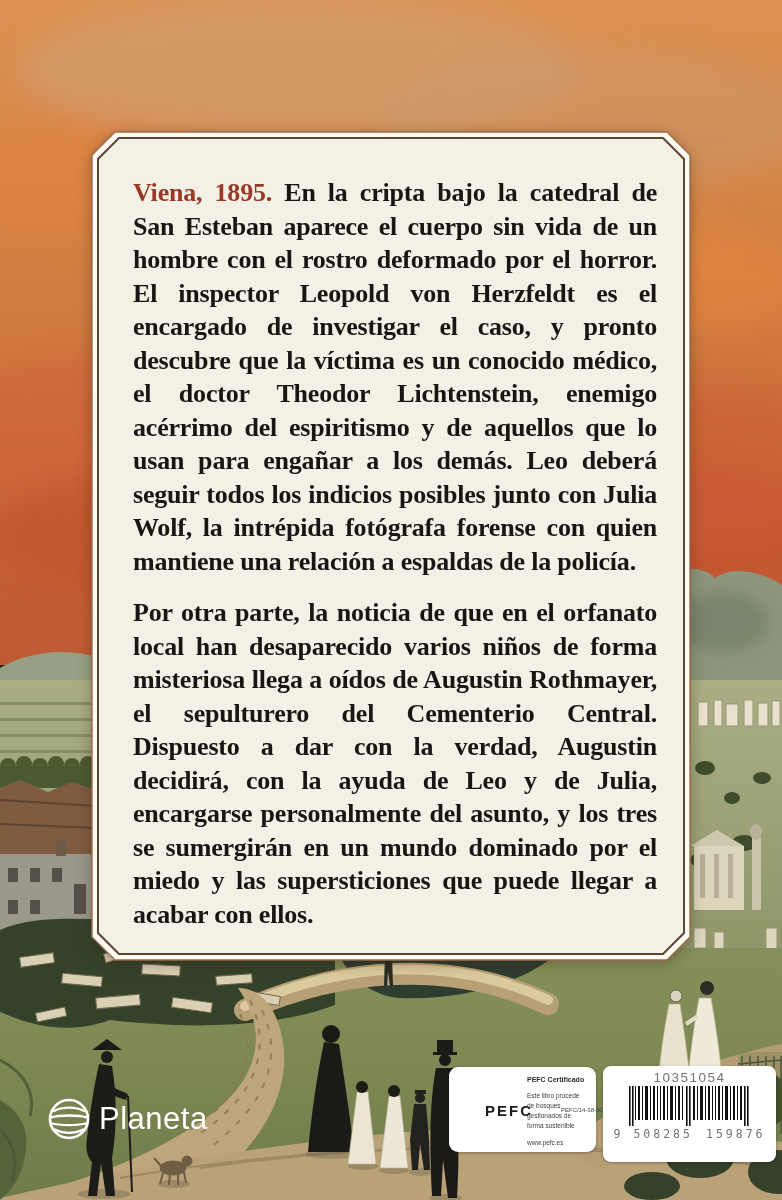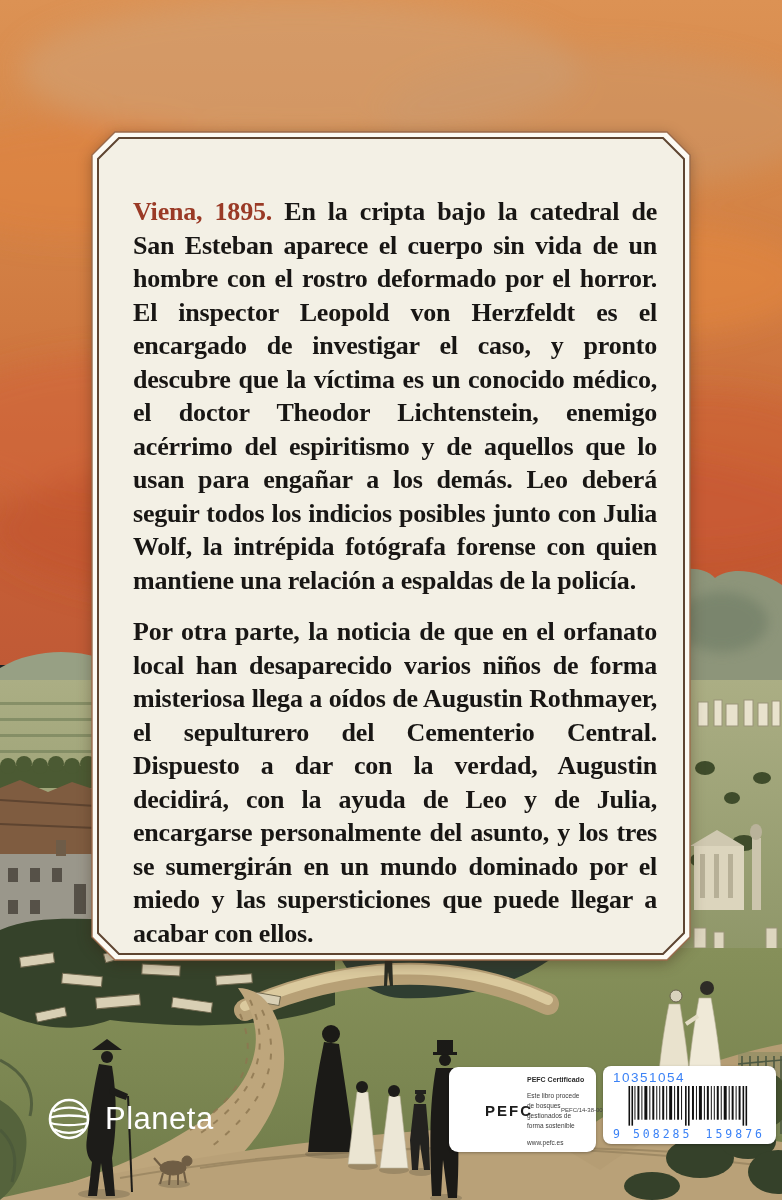--- a/index.html
+++ b/index.html
@@ -8,27 +8,27 @@
     font-family:"Liberation Serif",serif;
   }
   .scene{position:absolute;left:0;top:0;}
   
   .panel{position:absolute;left:91px;top:131px;width:600px;height:830px;
          filter:drop-shadow(0 3px 7px rgba(50,25,10,.35));}
   .synopsis{
     position:absolute;left:133px;top:176px;width:524px;
     font-family:"Liberation Serif",serif;
     font-weight:700;font-size:26px;line-height:33.5px;
-    color:#181614;text-align:justify;letter-spacing:-0.2px;margin-top:19px;
+    color:#181614;text-align:justify;letter-spacing:-0.2px;
   }
   .synopsis p{margin:0;}
   .synopsis p + p{margin-top:18px;}
   .lead{color:#9a3a26;}
   
-  .planeta{position:absolute;left:46px;top:1096px;display:flex;align-items:center;gap:13px;}
+  .planeta{position:absolute;left:46px;top:1096px;display:flex;align-items:center;gap:7px;}
   .planeta-name{
     font-family:"Liberation Sans",sans-serif;font-size:31px;font-weight:500;
     color:#ffffff;letter-spacing:.5px;
   }
   
   .pefc{
     position:absolute;left:449px;top:1067px;width:147px;height:85px;
     background:#fff;border-radius:9px;box-sizing:border-box;
     padding:7px 8px 6px 8px;display:flex;gap:8px;
     font-family:"Liberation Sans",sans-serif;color:#2b2b2b;
@@ -36,24 +36,24 @@
   }
   .pefc-left{width:62px;display:flex;flex-direction:row;align-items:center;justify-content:flex-start;gap:28px;}
   .pefc-word{font-weight:700;font-size:15px;letter-spacing:2px;color:#1c1c1c;line-height:1;}
   .pefc-license{font-size:6px;color:#444;white-space:nowrap;}
   .pefc-right{flex:1;display:flex;flex-direction:column;justify-content:space-between;padding-top:2px;}
   .pefc-title{font-size:7px;font-weight:700;}
   .pefc-desc{font-size:6.5px;line-height:1.55;color:#3a3a3a;}
   .pefc-web{font-size:6.5px;color:#3a3a3a;}
   
   .barcode{
-    position:absolute;left:603px;top:1066px;width:173px;height:78px;
+    position:absolute;left:603px;top:1066px;width:173px;height:96px;
     background:#fff;border-radius:8px;box-sizing:border-box;
-    padding:5px 10px 4px 10px;display:flex;flex-direction:column;align-items:flex-start;
-    font-family:"Liberation Sans",sans-serif;color:#3b82f6;
+    padding:5px 10px 4px 10px;display:flex;flex-direction:column;align-items:center;
+    font-family:"Liberation Sans",sans-serif;color:#737373;
     box-shadow:0 1px 3px rgba(0,0,0,.3);
   }
   .barcode-top{font-size:13.5px;letter-spacing:1.5px;line-height:1.1;}
   .barcode-digits{
     width:152px;display:flex;justify-content:space-between;
     font-family:"DejaVu Sans Mono",monospace;font-size:11.5px;line-height:1;margin-top:1px;
   }
   .barcode-digits .g1,.barcode-digits .g2{letter-spacing:3px;}
 </style>
 </head>

